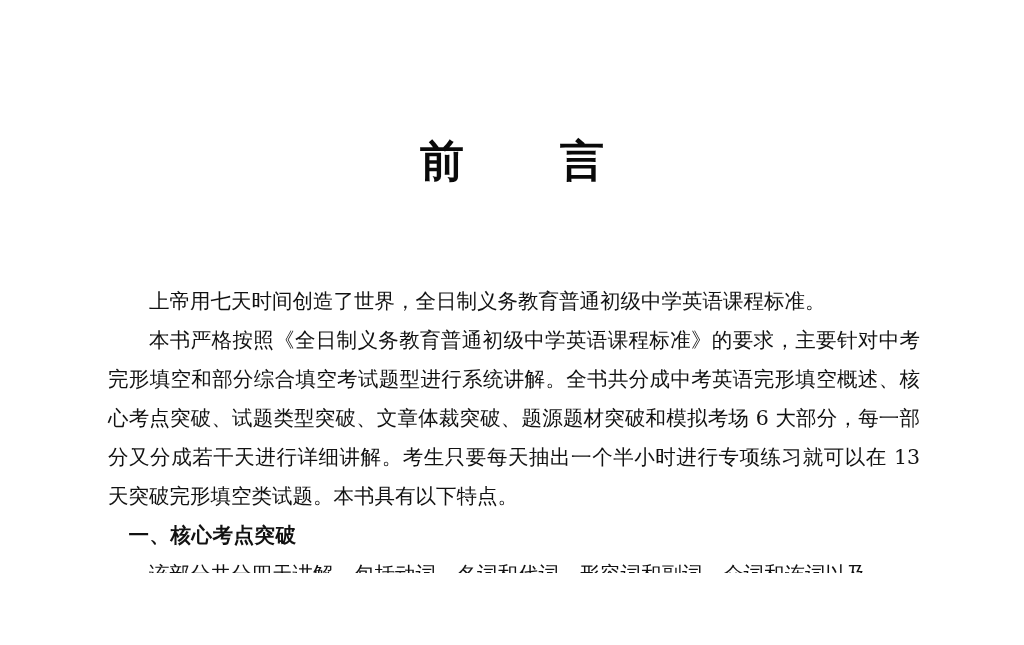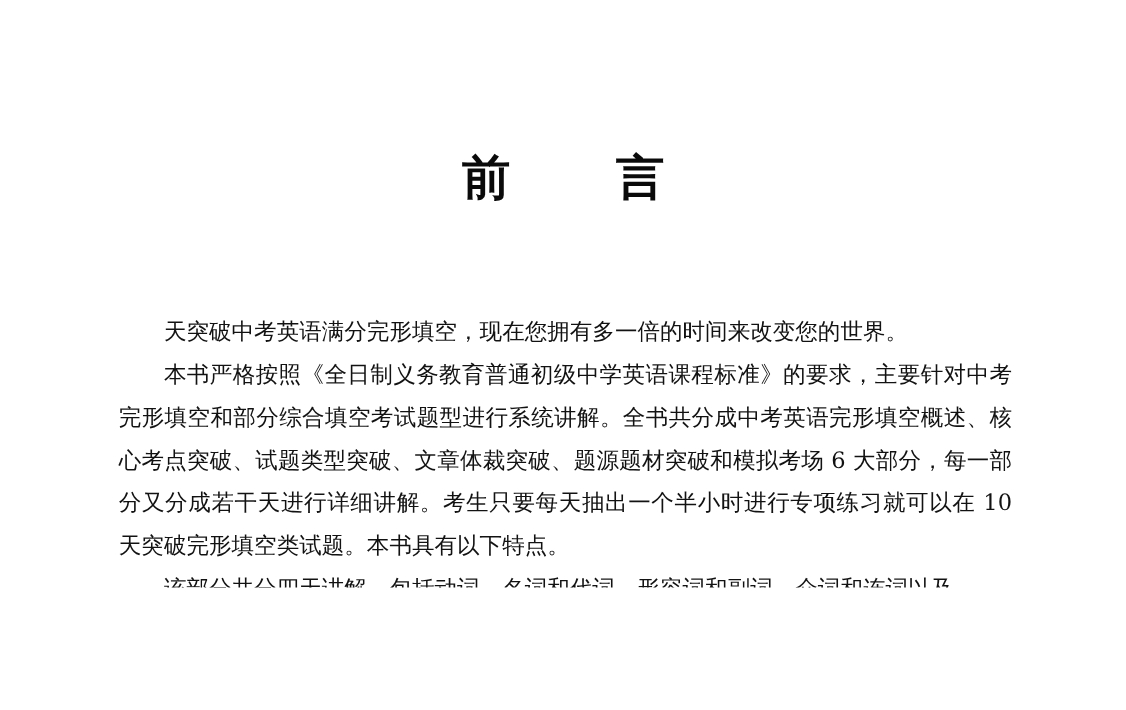--- a/index.html
+++ b/index.html
@@ -61,18 +61,19 @@
   }
 </style>
 </head>
 <body>
 
 <div class="page">
 
   <div class="page-title">前　言</div>
 
   <div class="body-text">
-    <p class="para">天突破中考英语满分完形填空，现在您拥有多一倍的时间来改变您的世界。</p>
-    <p class="para">本书严格按照《全日制义务教育普通初级中学英语课程标准》的要求，主要针对中考完形填空和部分综合填空考试题型进行系统讲解。全书共分成中考英语完形填空概述、核心考点突破、试题类型突破、文章体裁突破、题源题材突破和模拟考场 6 大部分，每一部分又分成若干天进行详细讲解。考生只要每天抽出一个半小时进行专项练习就可以在 10 天突破完形填空类试题。本书具有以下特点。</p>
+    <p class="para">上帝用七天时间创造了世界，全日制义务教育普通初级中学英语课程标准。</p>
+    <p class="para">本书严格按照《全日制义务教育普通初级中学英语课程标准》的要求，主要针对中考完形填空和部分综合填空考试题型进行系统讲解。全书共分成中考英语完形填空概述、核心考点突破、试题类型突破、文章体裁突破、题源题材突破和模拟考场 6 大部分，每一部分又分成若干天进行详细讲解。考生只要每天抽出一个半小时进行专项练习就可以在 13 天突破完形填空类试题。本书具有以下特点。</p>
+    <p class="section-heading">一、核心考点突破</p>
     <p class="clipped-line">该部分共分四天讲解，包括动词、名词和代词、形容词和副词、介词和连词以及</p>
   </div>
 
 </div>
 
 </body></html>

